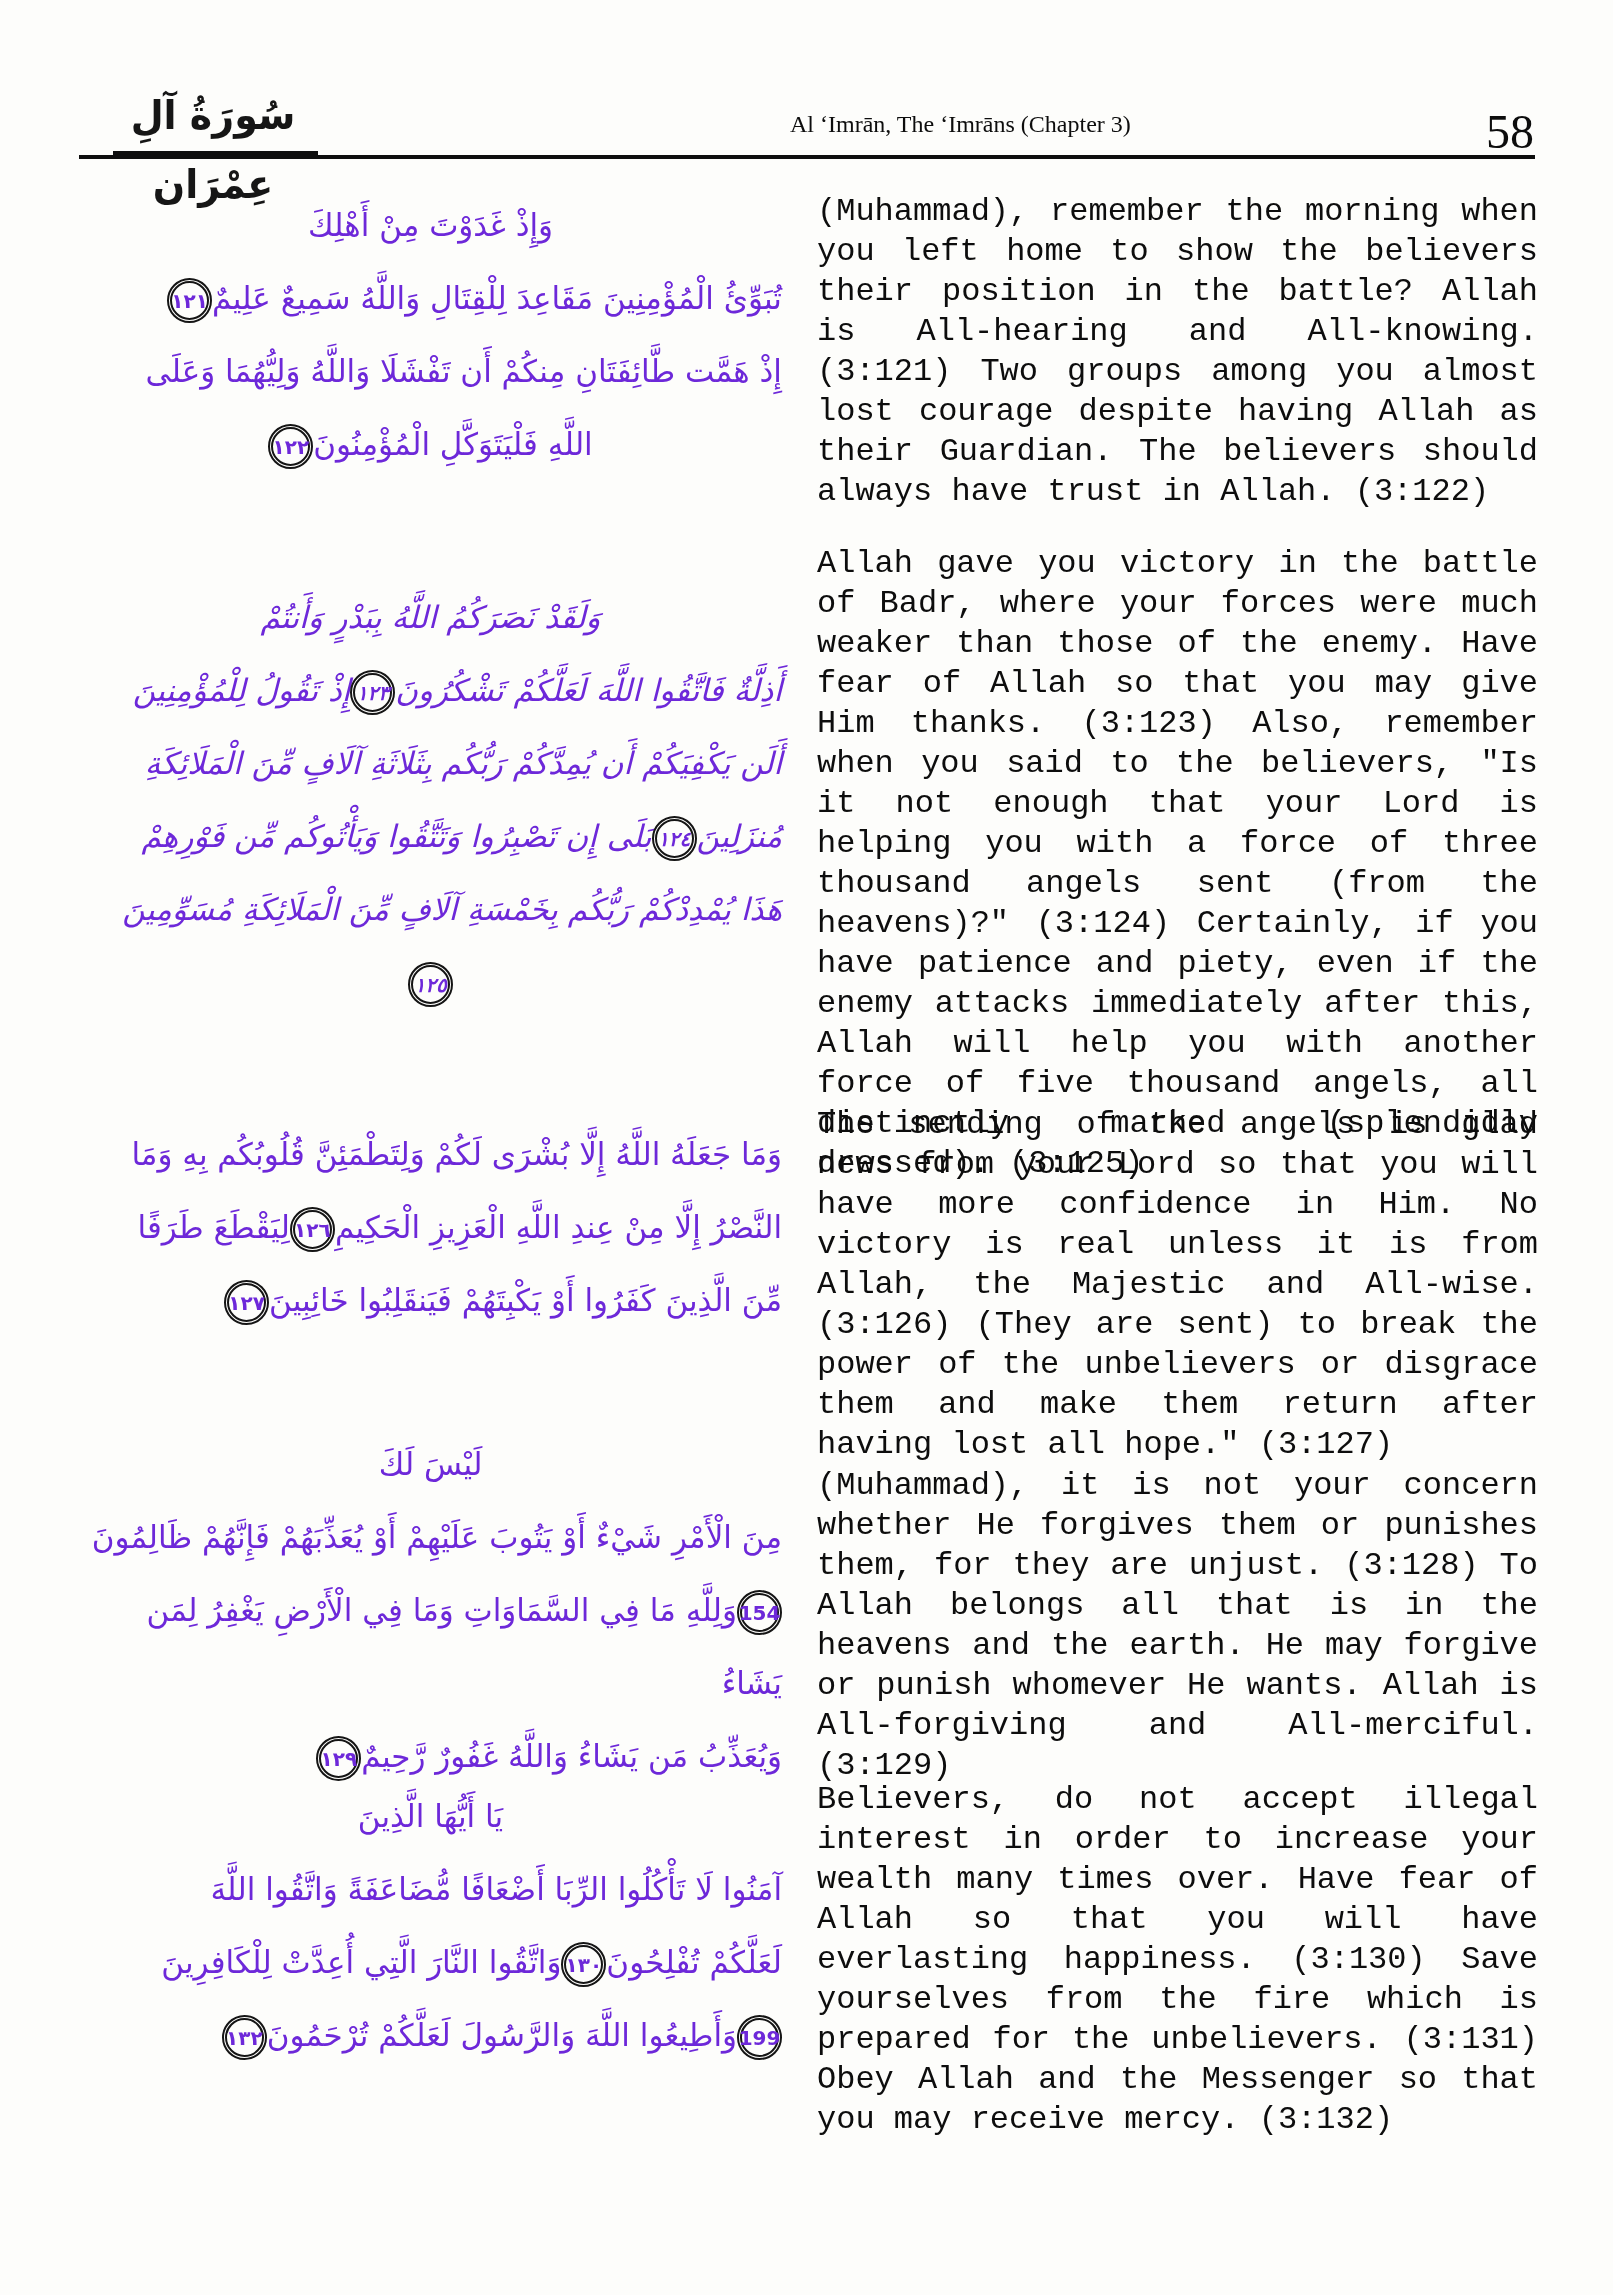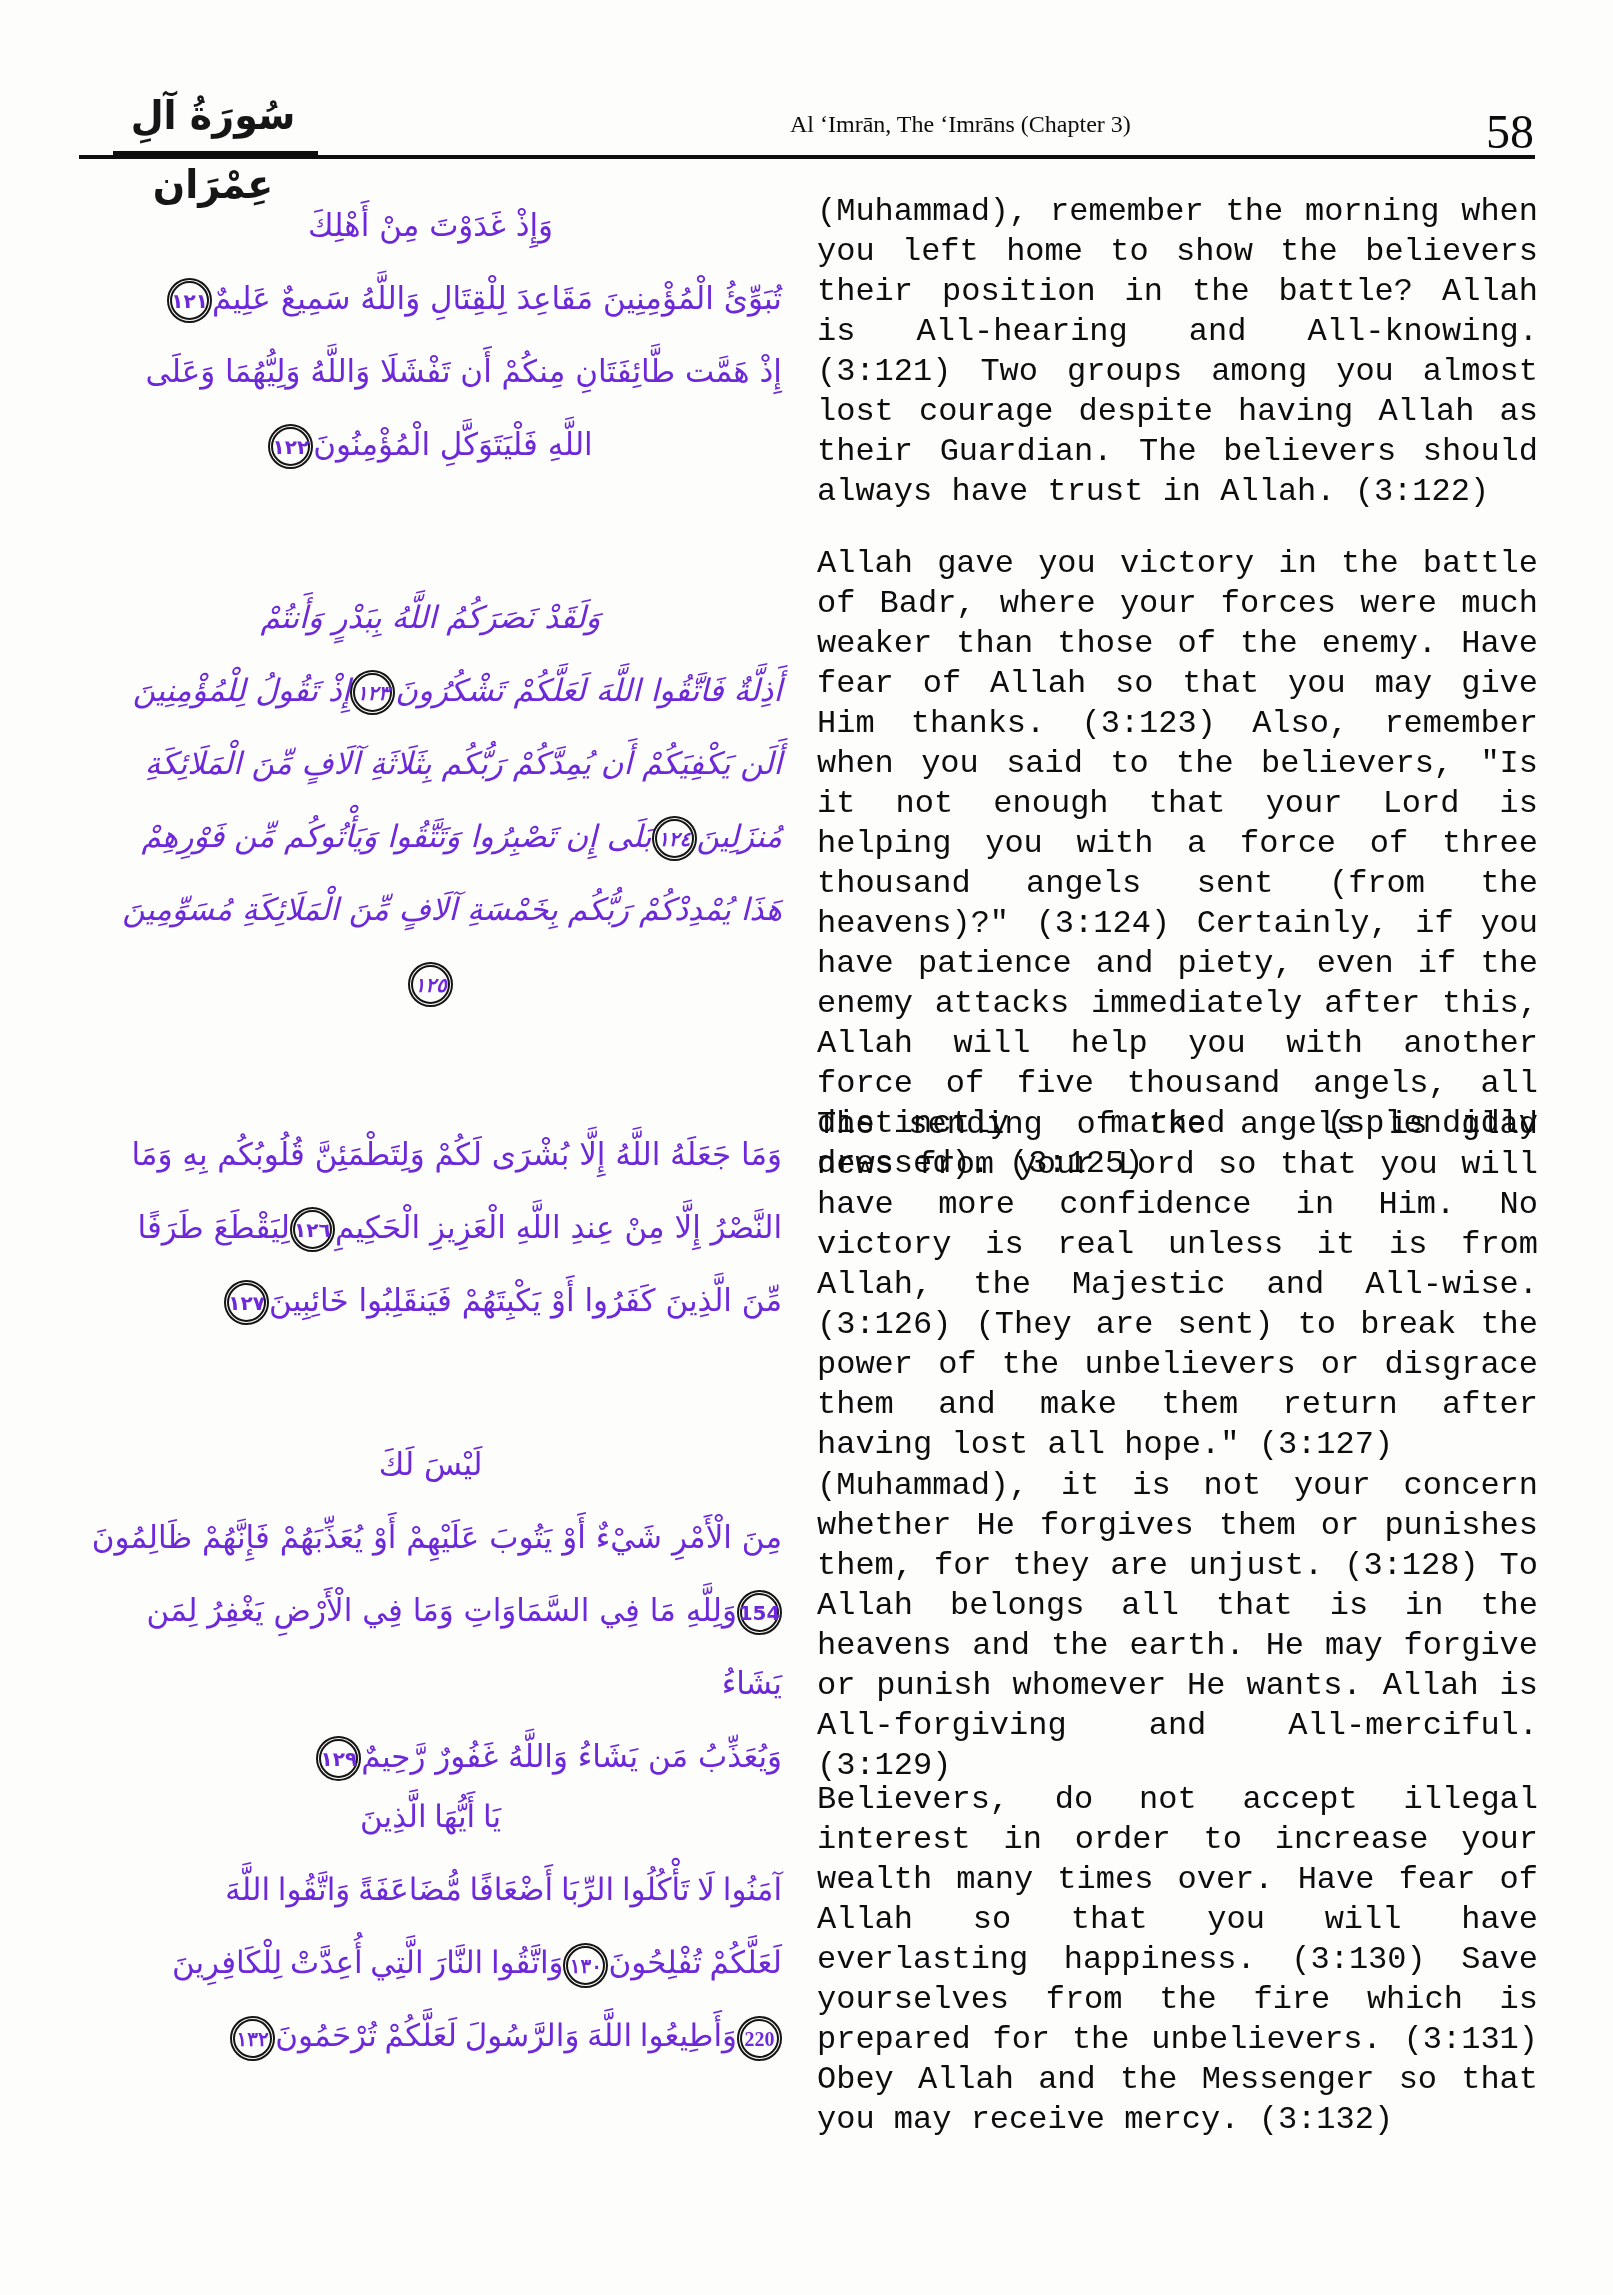--- a/index.html
+++ b/index.html
@@ -41,21 +41,21 @@
     display:inline-flex; align-items:center; justify-content:center;
     width:45px; height:45px; box-sizing:border-box;
     border:5px double #151515; border-radius:50%;
     font-size:20px; font-weight:bold; line-height:1;
     margin:0 0; vertical-align:middle; background:#fdfdfb;
   }
   .b1{top:189px;}
   .b2{top:581px;font-style:italic;}
   .b3{top:1118px;}
   .b4{top:1428px;}
-  .b5{top:1780px;font-family:Liberation Serif, serif;}
+  .b5{top:1780px;}
   
   .en-para{
     position:absolute; left:817px; width:721px; margin:0;
     font-family:Liberation Mono, monospace;
     font-size:32px; line-height:40px; text-align:justify; color:#0d0d0d;
   }
   .p1{top:192px;}
   .p2{top:544px;}
   .p3{top:1105px;}
   .p4{top:1466px;}
@@ -139,21 +139,21 @@
     <div class="ar-line center">
       <span>يَا أَيُّهَا الَّذِينَ</span>
     </div>
     <div class="ar-line">
       <span>آمَنُوا لَا تَأْكُلُوا الرِّبَا أَضْعَافًا مُّضَاعَفَةً وَاتَّقُوا اللَّهَ</span>
     </div>
     <div class="ar-line">
       <span>لَعَلَّكُمْ تُفْلِحُونَ</span><span class="ayah">١٣٠</span><span>وَاتَّقُوا النَّارَ الَّتِي أُعِدَّتْ لِلْكَافِرِينَ</span>
     </div>
     <div class="ar-line">
-      <span class="ayah">220</span><span>وَأَطِيعُوا اللَّهَ وَالرَّسُولَ لَعَلَّكُمْ تُرْحَمُونَ</span><span class="ayah">١٣٢</span>
+      <span class="ayah">199</span><span>وَأَطِيعُوا اللَّهَ وَالرَّسُولَ لَعَلَّكُمْ تُرْحَمُونَ</span><span class="ayah">١٣٢</span>
     </div>
   </section>
 
   <p class="en-para p1">(Muhammad), remember the morning when you left home to show the believers their position in the battle? Allah is All-hearing and All-knowing. (3:121) Two groups among you almost lost courage despite having Allah as their Guardian. The believers should always have trust in Allah. (3:122)</p>
   <p class="en-para p2">Allah gave you victory in the battle of Badr, where your forces were much weaker than those of the enemy. Have fear of Allah so that you may give Him thanks. (3:123) Also, remember when you said to the believers, "Is it not enough that your Lord is helping you with a force of three thousand angels sent (from the heavens)?" (3:124) Certainly, if you have patience and piety, even if the enemy attacks immediately after this, Allah will help you with another force of five thousand angels, all distinctly marked (splendidly dressed). (3:125)</p>
   <p class="en-para p3">The sending of the angels is glad news from your Lord so that you will have more confidence in Him. No victory is real unless it is from Allah, the Majestic and All-wise. (3:126) (They are sent) to break the power of the unbelievers or disgrace them and make them return after having lost all hope." (3:127)</p>
   <p class="en-para p4">(Muhammad), it is not your concern whether He forgives them or punishes them, for they are unjust. (3:128) To Allah belongs all that is in the heavens and the earth. He may forgive or punish whomever He wants. Allah is All-forgiving and All-merciful. (3:129)</p>
   <p class="en-para p5">Believers, do not accept illegal interest in order to increase your wealth many times over. Have fear of Allah so that you will have everlasting happiness. (3:130) Save yourselves from the fire which is prepared for the unbelievers. (3:131) Obey Allah and the Messenger so that you may receive mercy. (3:132)</p>
 
 </div>

